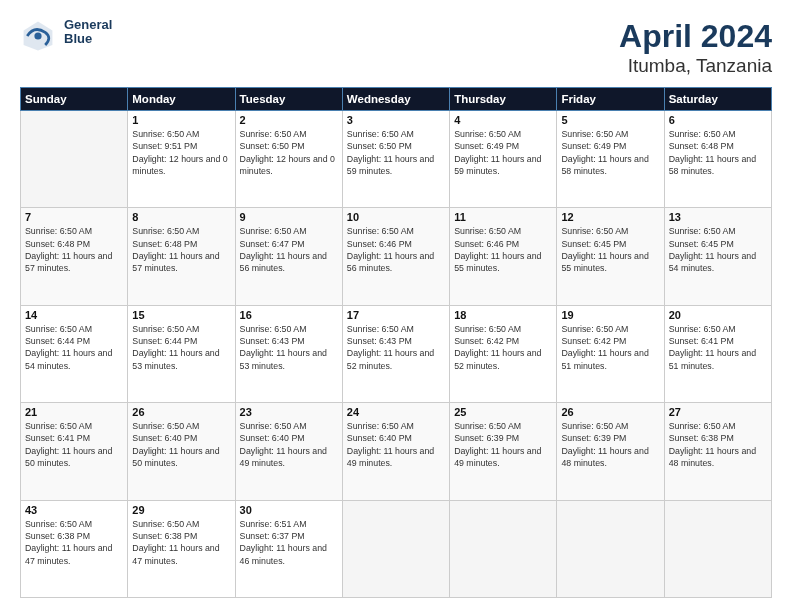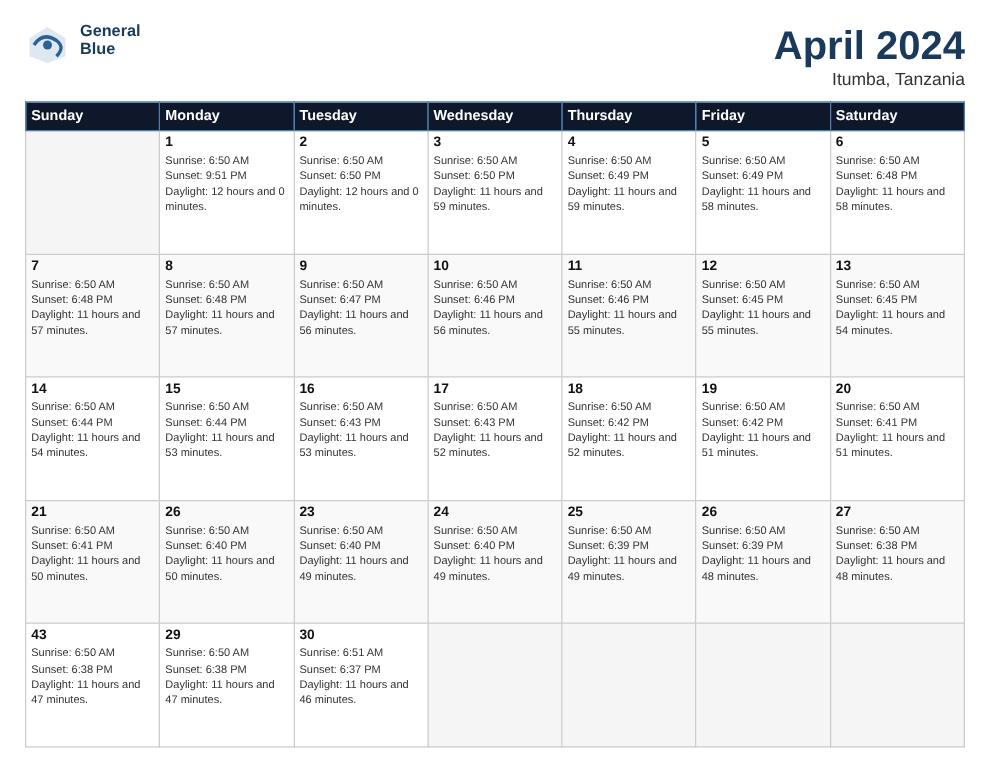--- a/index.html
+++ b/index.html
@@ -42,21 +42,21 @@
     .title-area {
       text-align: right;
     }
     .month-title {
       font-size: 32px;
       font-weight: bold;
       color: #1a3a5c;
       text-align: right;
     }
     .location {
-      font-size: 14px;
+      font-size: 19px;
       color: #333;
     }
     .calendar {
       flex: 1;
       border: 1px solid #ccc;
       border-collapse: collapse;
       width: 100%;
       table-layout: fixed;
     }
     .calendar th {

